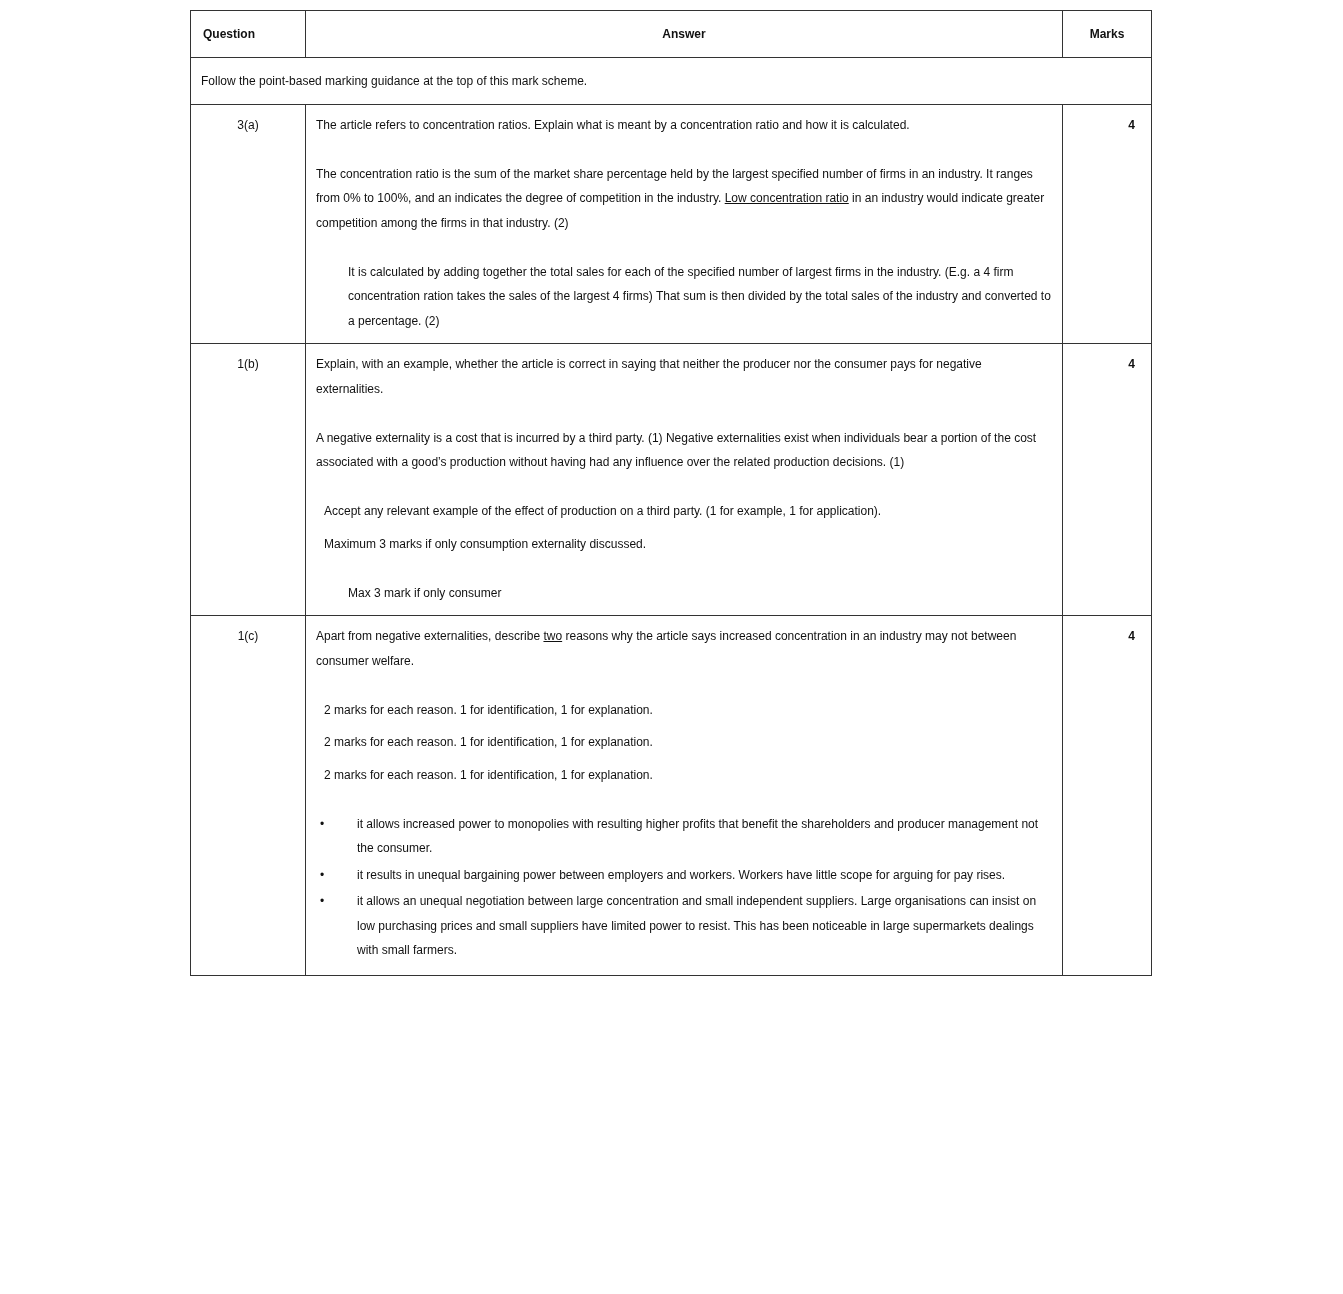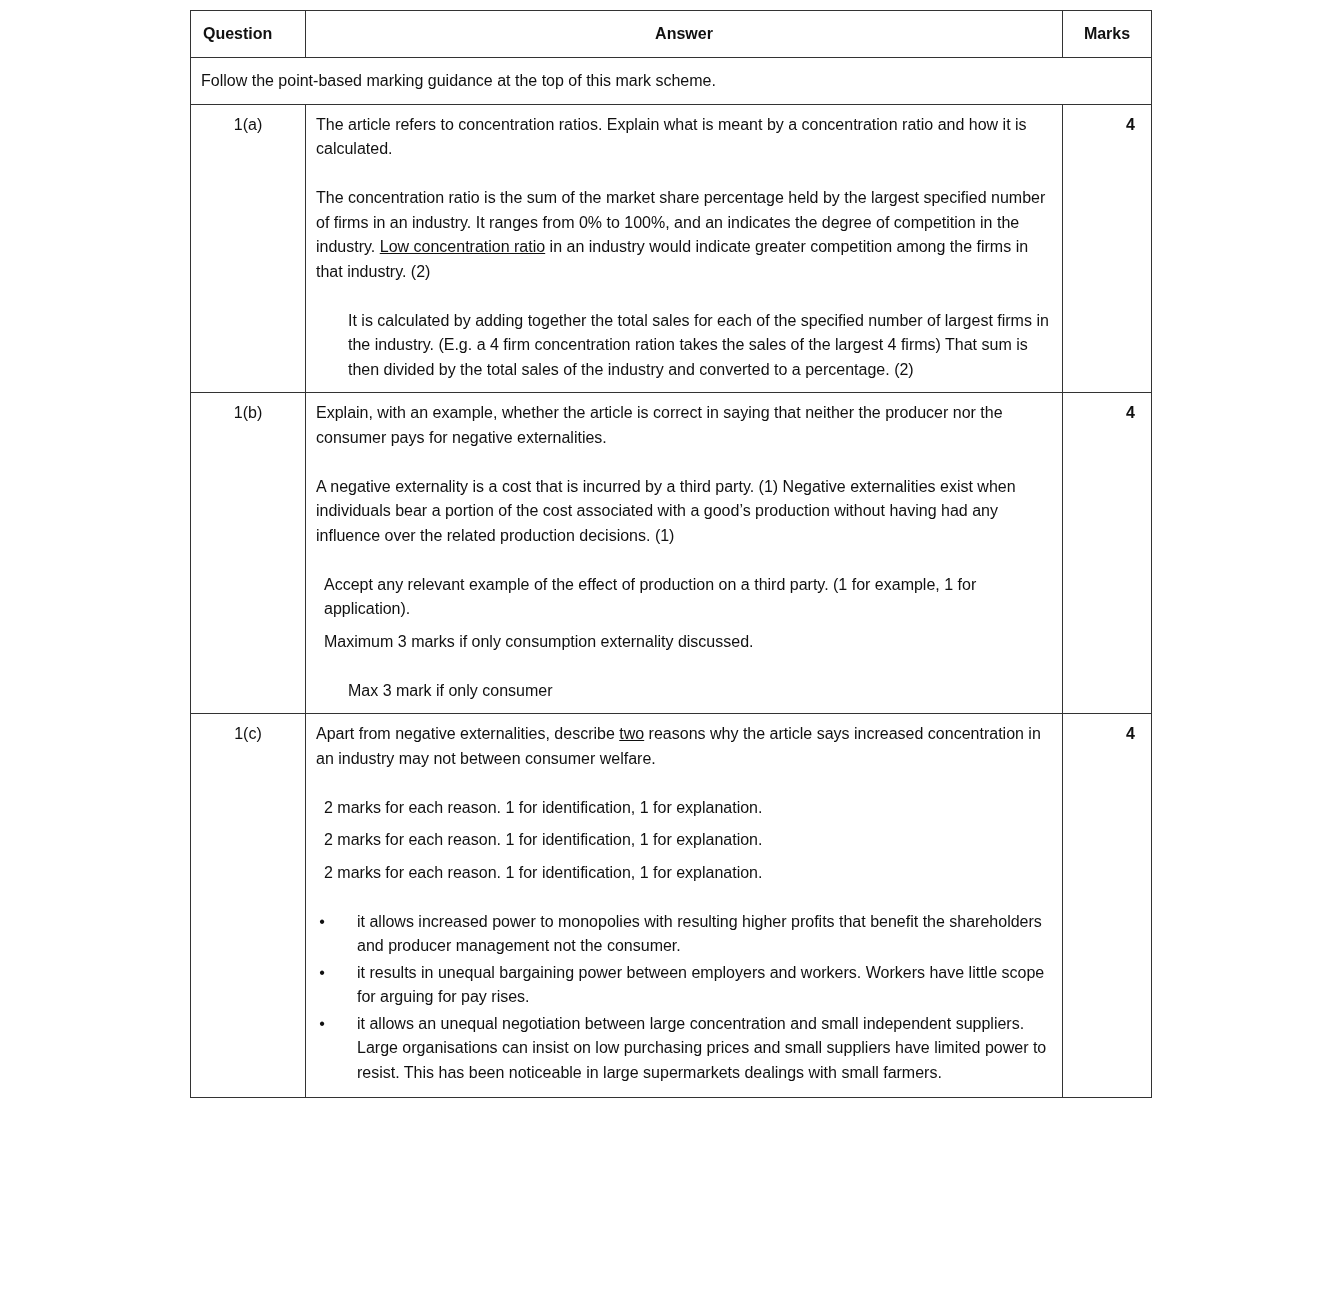--- a/index.html
+++ b/index.html
@@ -1,18 +1,18 @@
 <!DOCTYPE html>
 <html><head>
   <meta charset="utf-8">
   <style>
     html, body { margin: 0; padding: 0; background: #ffffff; }
     body { width: 1343px; height: 1294px; position: relative; font-family: "Liberation Sans", sans-serif; color: #111; }
     .page { position: absolute; left: 190px; top: 10px; width: 961px; }
-    table.ms { border-collapse: collapse; width: 961px; table-layout: fixed; font-size: 16px; line-height: 24.5px; }
+    table.ms { border-collapse: collapse; width: 961px; table-layout: fixed; font-size: 12px; line-height: 24.5px; }
     table.ms td, table.ms th { border: 1.5px solid #333; vertical-align: top; }
     col.c-q { width: 115px; }
     col.c-a { width: 757px; }
     col.c-m { width: 89px; }
     th { font-weight: bold; text-align: center; height: 46px; vertical-align: middle !important; padding: 0; }
     th.q-head { text-align: left; padding-left: 12px; }
     .guidance { padding: 11px 18px 10px 10px; height: 24px; }
     td.qnum { text-align: center; padding-top: 8px; }
     td.ans { padding: 8px 10px 10px 10px; }
     td.marks { text-align: right; padding: 8px 16px 0 0; font-weight: bold; }
@@ -41,21 +41,21 @@
         <th>Answer</th>
         <th>Marks</th>
       </tr>
     </thead>
     <tbody>
       <tr>
         <td colspan="3" class="guidance">Follow the point-based marking guidance at the top of this mark scheme.</td>
       </tr>
 
       <tr>
-        <td class="qnum">1(a)</td>
+        <td class="qnum">3(a)</td>
         <td class="ans">
           <p class="q-text">The article refers to concentration ratios. Explain what is meant by a concentration ratio and how it is calculated.</p>
           <p class="para"><span>The concentration ratio is the sum of the market share percentage held by the largest specified number of firms in an industry. It ranges from 0% to 100%, and an indicates the degree of competition in the industry.  </span><span class="u">Low concentration ratio</span><span> in an industry would indicate greater competition among the firms in that industry. (2)</span></p>
           <p class="para last">It is calculated by adding together the total sales for each of the specified number of largest firms in the industry. (E.g. a 4 firm concentration ration takes the sales of the largest 4 firms) That sum is then divided by the total sales of the industry and converted to a percentage. (2)</p>
         </td>
         <td class="marks">4</td>
       </tr>
 
       <tr>
         <td class="qnum">1(b)</td>

